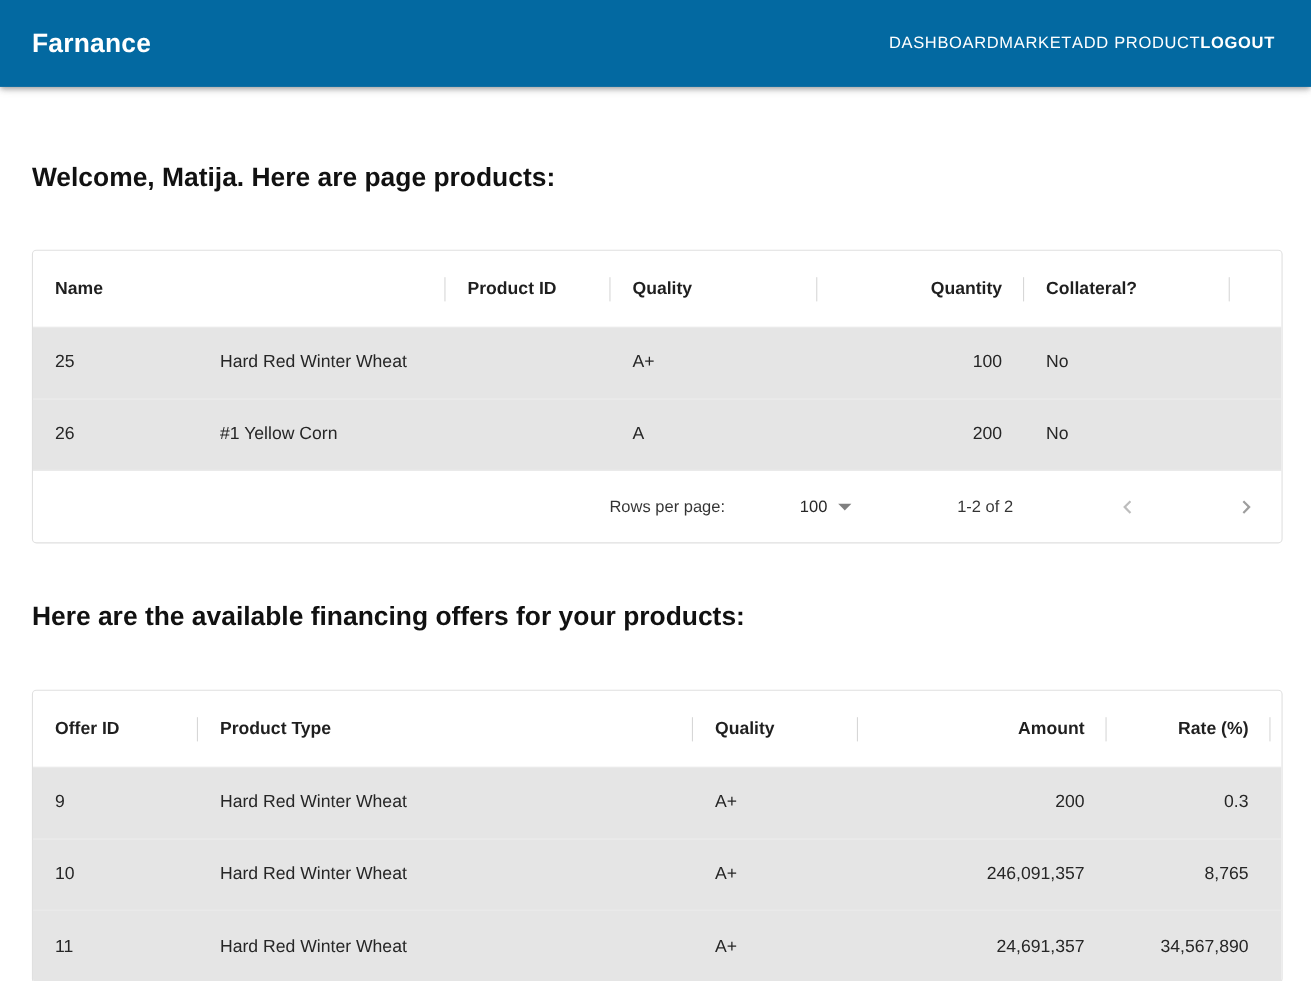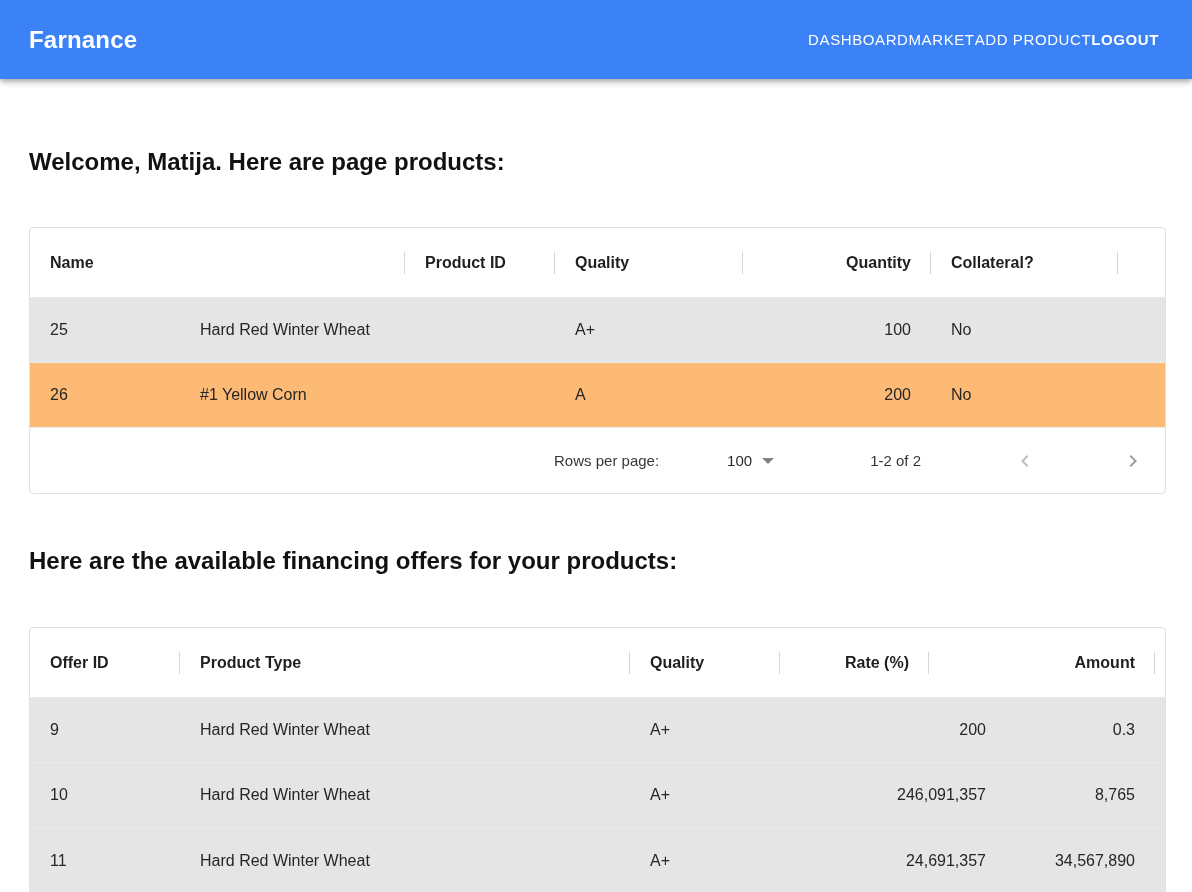--- a/index.html
+++ b/index.html
@@ -1,20 +1,20 @@
 <!DOCTYPE html>
 <html><head>
 <meta charset="utf-8">
 <style>
   * { box-sizing: border-box; margin: 0; padding: 0; }
   html, body { width: 1192px; height: 892px; overflow: hidden; background: #fff;
     font-family: "Liberation Sans", "DejaVu Sans", sans-serif; color: rgba(0,0,0,0.87); }
 
   
-  .appbar { height: 79px; background: #3b82f6; display: flex; align-items: center;
+  .appbar { height: 79px; background: #0369a1; display: flex; align-items: center;
     padding: 0 33px 0 29px; position: relative; z-index: 5;
     box-shadow: 0 2px 4px -1px rgba(0,0,0,.2), 0 4px 5px 0 rgba(0,0,0,.14), 0 1px 10px 0 rgba(0,0,0,.12); }
   .brand { color: #fff; font-size: 24px; font-weight: 700; letter-spacing: .2px; cursor: pointer; }
   .nav { margin-left: auto; display: flex; align-items: center; }
   .nav-item { color: #fff; font-size: 15px; font-weight: 500; letter-spacing: .6px;
     cursor: pointer; white-space: nowrap; }
   .nav-item.bold { font-weight: 700; }
 
   
   .main { padding: 0 26px 0 29px; }
@@ -30,21 +30,21 @@
 
   .thead { display: flex; height: 70px; border-bottom: 1px solid #e8e8e8; }
   .th { position: relative; display: flex; align-items: center; height: 100%;
     padding: 0 20px; font-size: 16px; font-weight: 700; color: #1f1f1f; cursor: pointer; }
   .th.right { justify-content: flex-end; }
   .th .sep { position: absolute; right: 0; top: 50%; transform: translateY(-50%);
     width: 1px; height: 22px; background: #d7d7d7; }
 
   .tr { display: flex; height: 65px; align-items: center; border-bottom: 1px solid #eaeaea;
     background: #e5e5e5; cursor: pointer; }
-  .tr.stripe { background: #fdba74; }
+  .tr.stripe { background: #e5e5e5; }
   .card.t2 .tr:last-child { border-bottom: none; }
   .td { padding: 0 20px; font-size: 16px; color: #262626; white-space: nowrap; overflow: hidden; }
   .td.right { text-align: right; }
 
   
   .t1-c0 { width: 150px; flex: 0 0 auto; }
   .t1-c1 { width: 375px; flex: 0 0 auto; }
   .t1-c2 { width: 188px; flex: 0 0 auto; }
   .t1-c3 { width: 188px; flex: 0 0 auto; }
   .t1-c4 { width: 187px; flex: 0 0 auto; }
@@ -157,26 +157,26 @@
         <span class="sep"></span>
       </div>
       <div class="th t2-c1">
         <span>Product Type</span>
         <span class="sep"></span>
       </div>
       <div class="th t2-c2">
         <span>Quality</span>
         <span class="sep"></span>
       </div>
+      <div class="th t2-c3 right">
+        <span>Amount</span>
+        <span class="sep"></span>
+      </div>
       <div class="th t2-c4 right">
         <span>Rate (%)</span>
-        <span class="sep"></span>
-      </div>
-      <div class="th t2-c3 right">
-        <span>Amount</span>
         <span class="sep"></span>
       </div>
       <div class="th fill"></div>
     </div>
 
     <div class="tr">
       <div class="td t2-c0">9</div>
       <div class="td t2-c1">Hard Red Winter Wheat</div>
       <div class="td t2-c2">A+</div>
       <div class="td t2-c3 right">200</div>

